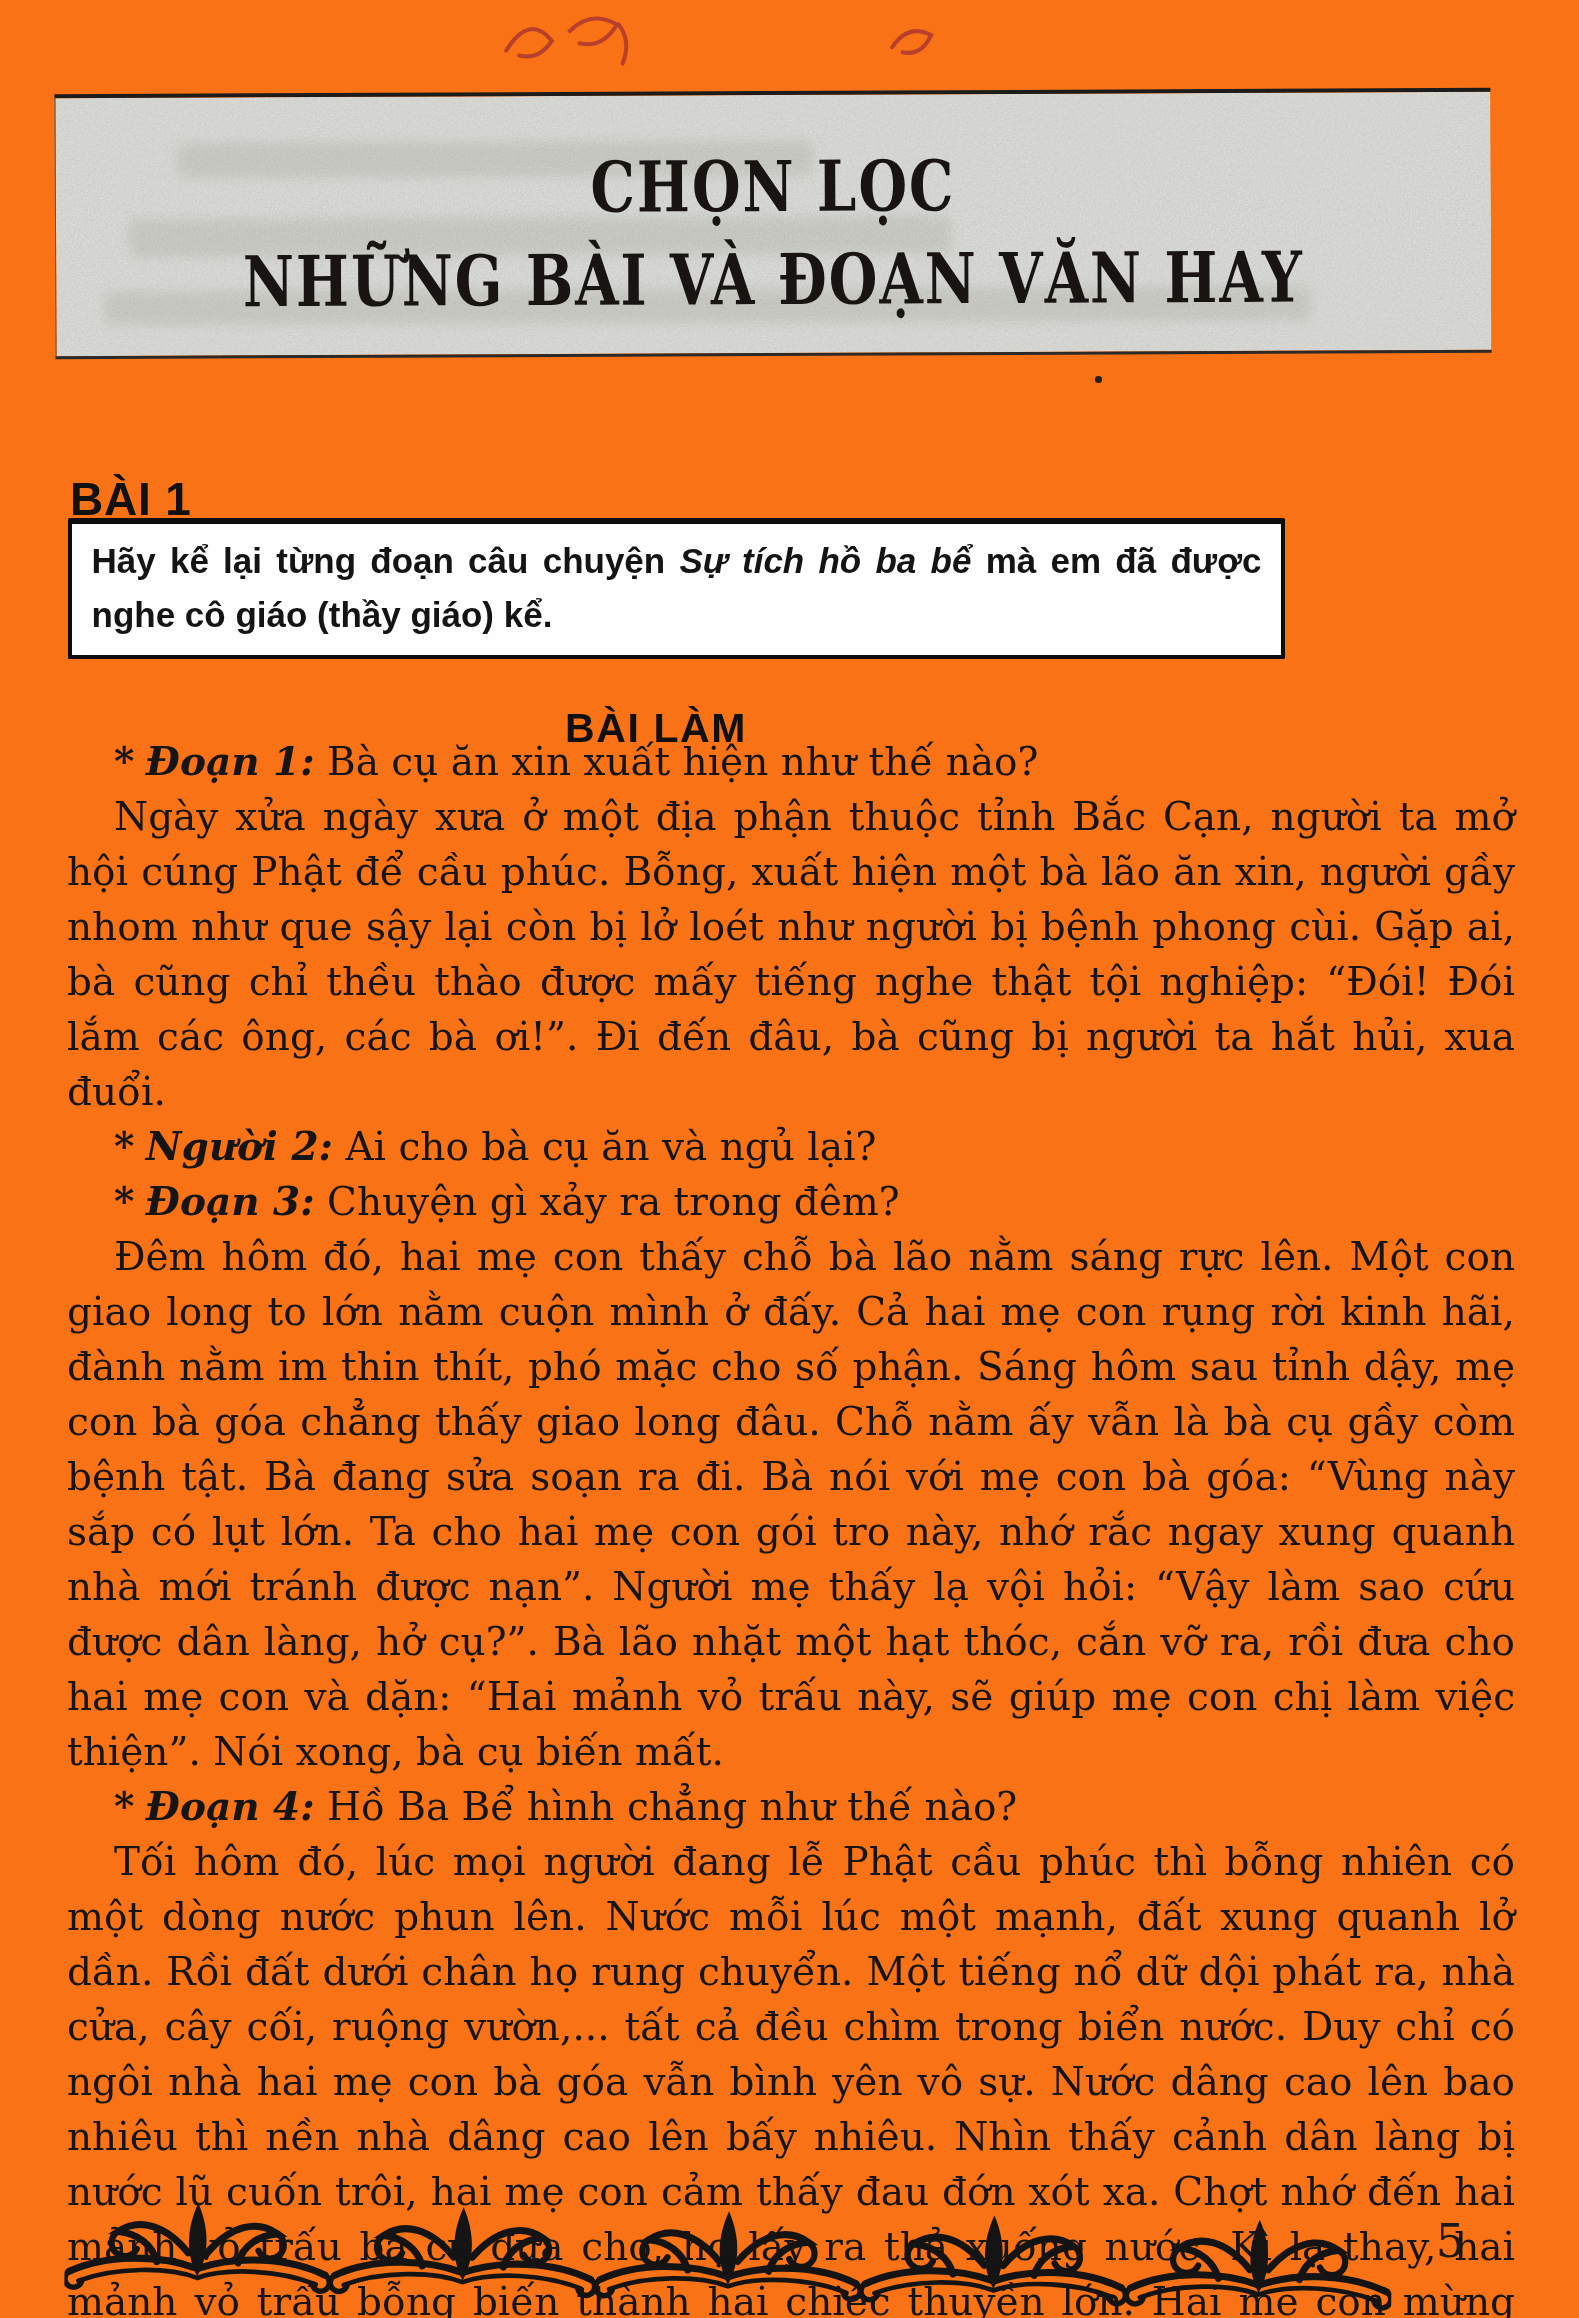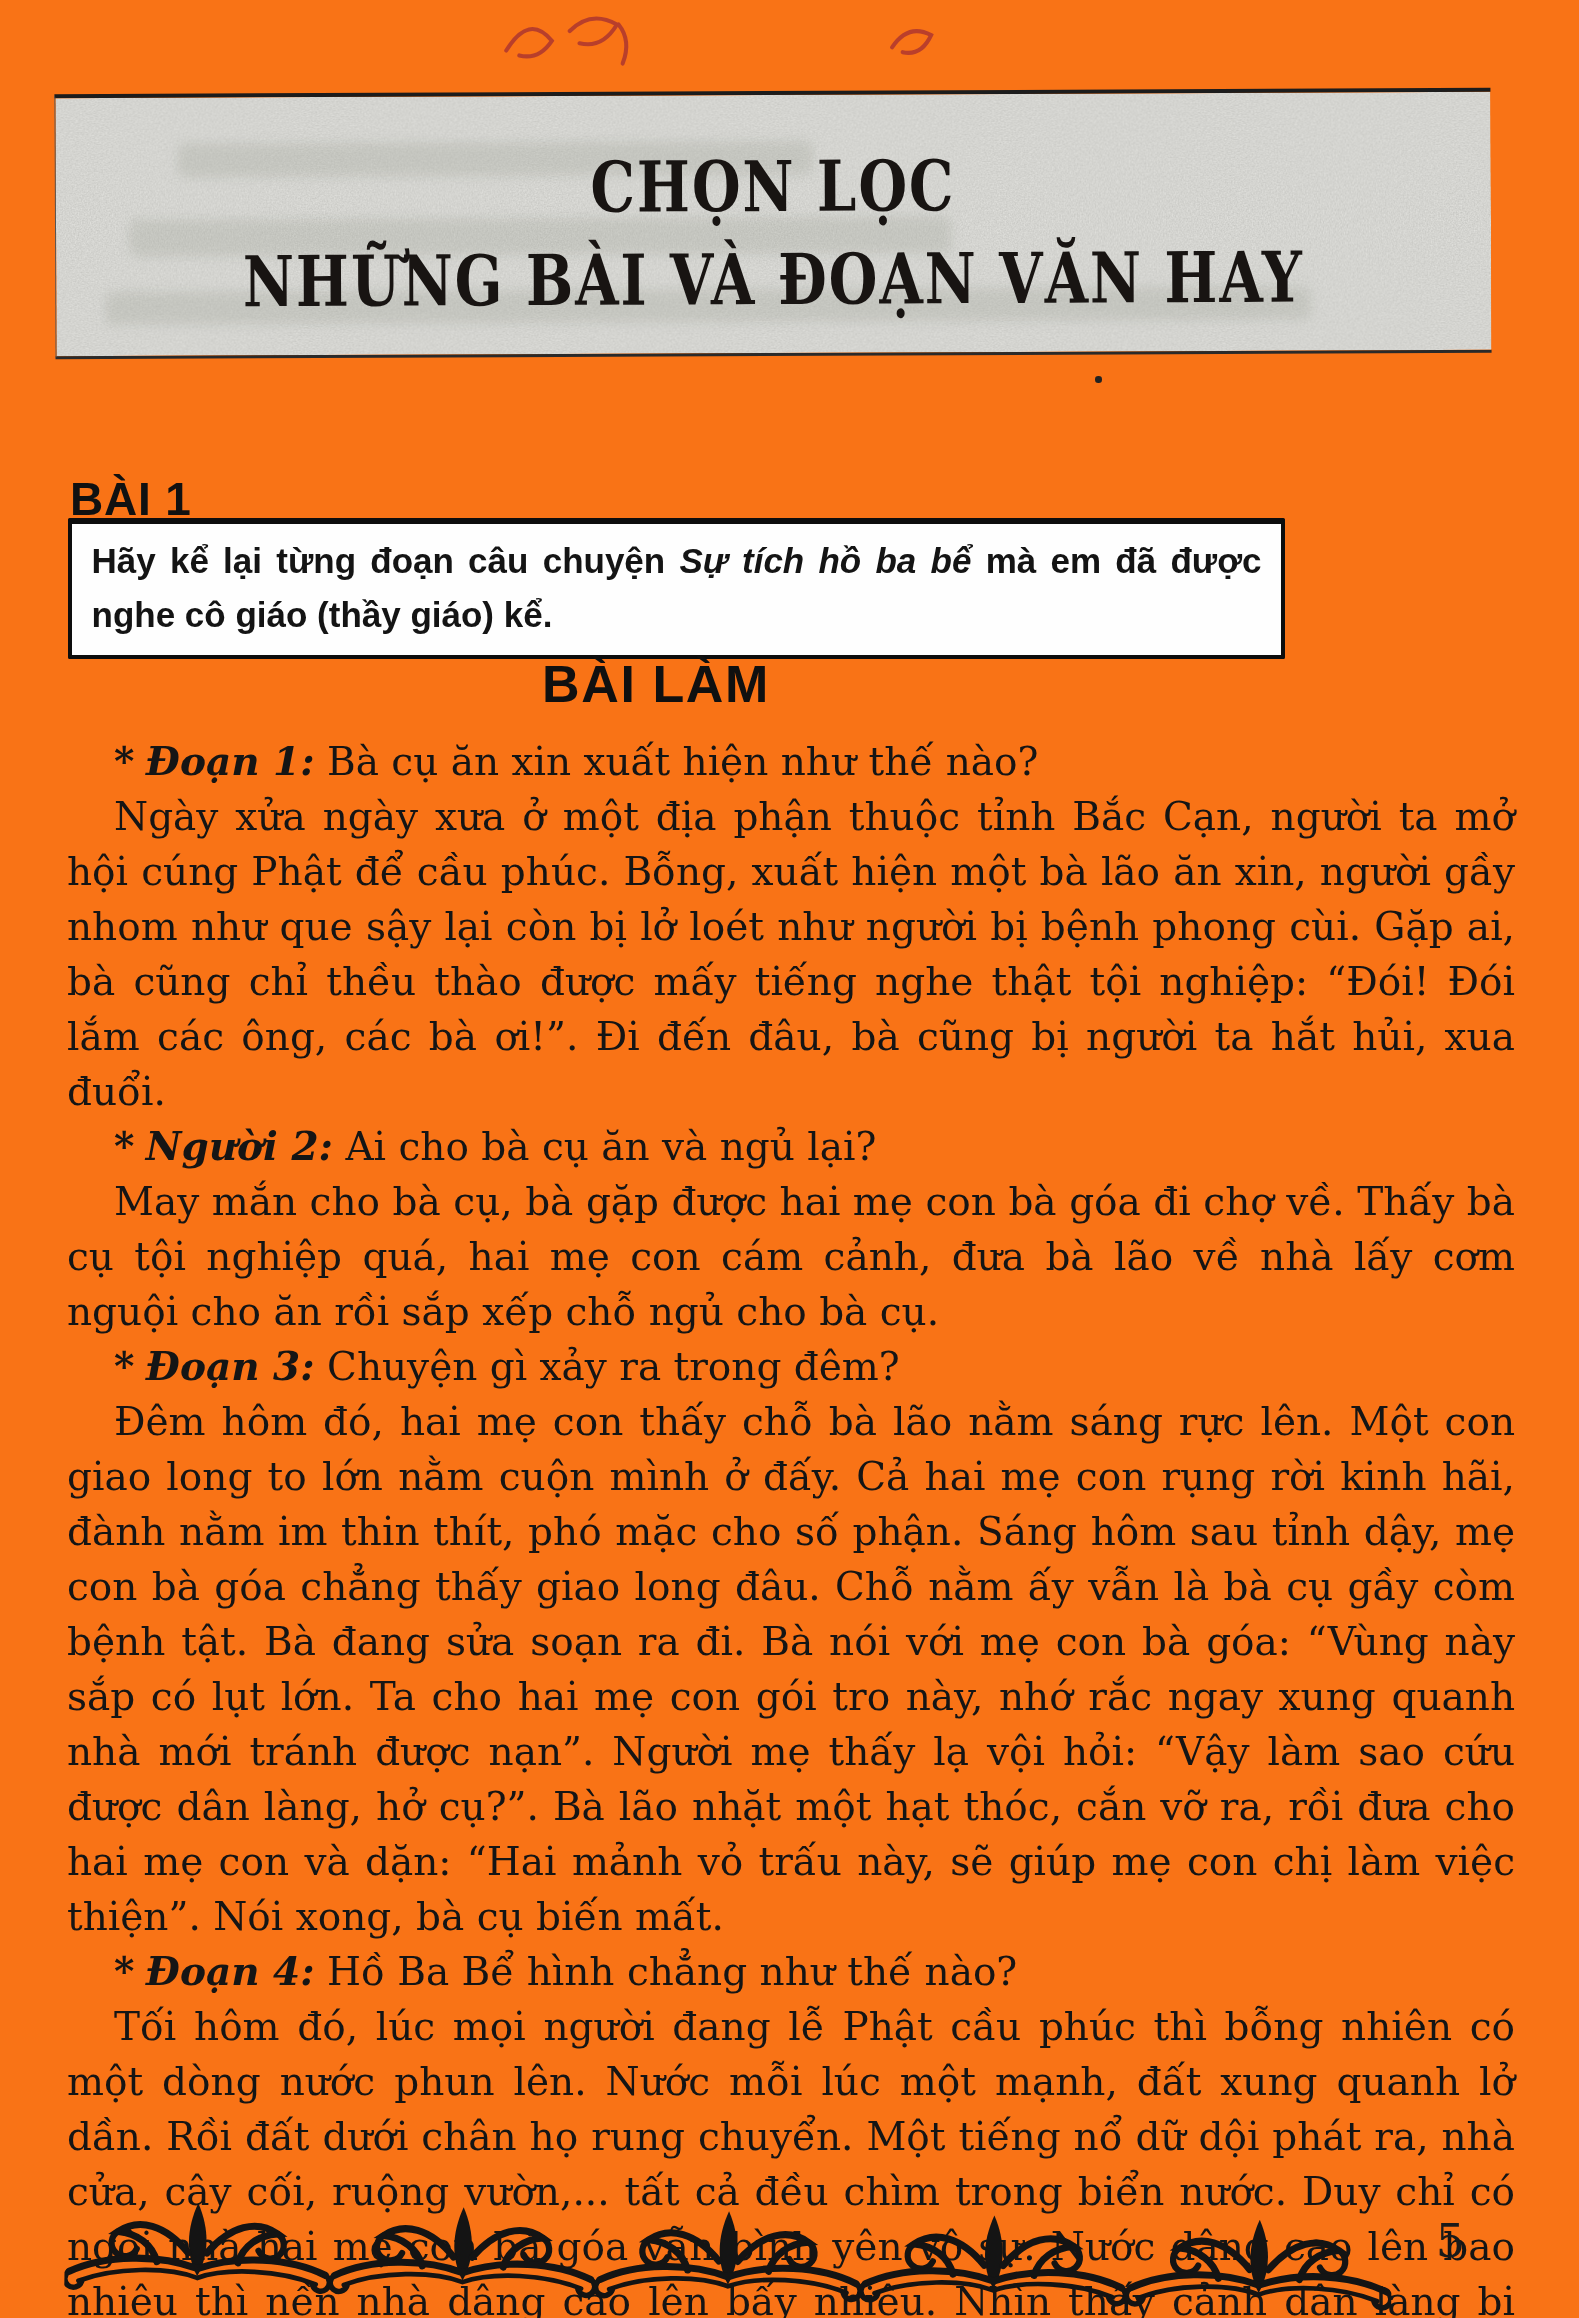--- a/index.html
+++ b/index.html
@@ -61,24 +61,24 @@
     background:#fefefe;
   }
   .prompt-text{
     font-family:"Liberation Sans", sans-serif;
     font-weight:bold;font-size:35px;line-height:54px;color:#141414;
     text-align:justify;
   }
   .prompt-title{font-style:italic;}
   
   .essay-heading{
-    position:absolute;left:0;top:654px;width:1312px;
+    position:absolute;left:0;top:705px;width:1312px;
     text-align:center;
     font-family:"Liberation Sans", sans-serif;
-    font-weight:bold;font-size:52px;color:#101010;letter-spacing:1.6px;
+    font-weight:bold;font-size:41px;color:#101010;letter-spacing:1.6px;
   }
   .essay{
     position:absolute;left:67px;top:734px;width:1448px;
     font-size:39px;line-height:55px;
     text-align:justify;
     color:#151515;
   }
   .section-head{ text-indent:47px; }
   .section-marker{margin-right:11.4px;font-weight:bold;}
   .section-label{font-weight:bold;font-style:italic;}
@@ -139,21 +139,20 @@
 
   <div class="essay">
 
     <div class="essay-section">
       <div class="section-head"><span class="section-marker">*</span><span class="section-label">Đoạn 1:</span><span> Bà cụ ăn xin xuất hiện như thế nào?</span></div>
       <p class="section-body">Ngày xửa ngày xưa ở một địa phận thuộc tỉnh Bắc Cạn, người ta mở hội cúng Phật để cầu phúc. Bỗng, xuất hiện một bà lão ăn xin, người gầy nhom như que sậy lại còn bị lở loét như người bị bệnh phong cùi. Gặp ai, bà cũng chỉ thều thào được mấy tiếng nghe thật tội nghiệp: “Đói! Đói lắm các ông, các bà ơi!”. Đi đến đâu, bà cũng bị người ta hắt hủi, xua đuổi.</p>
     </div>
 
     <div class="essay-section">
       <div class="section-head"><span class="section-marker">*</span><span class="section-label">Người 2:</span><span> Ai cho bà cụ ăn và ngủ lại?</span></div>
-      <p class="section-body">May mắn cho bà cụ, bà gặp được hai mẹ con bà góa đi chợ về. Thấy bà cụ tội nghiệp quá, hai mẹ con cám cảnh, đưa bà lão về nhà lấy cơm nguội cho ăn rồi sắp xếp chỗ ngủ cho bà cụ.</p>
     </div>
 
     <div class="essay-section">
       <div class="section-head"><span class="section-marker">*</span><span class="section-label">Đoạn 3:</span><span> Chuyện gì xảy ra trong đêm?</span></div>
       <p class="section-body">Đêm hôm đó, hai mẹ con thấy chỗ bà lão nằm sáng rực lên. Một con giao long to lớn nằm cuộn mình ở đấy. Cả hai mẹ con rụng rời kinh hãi, đành nằm im thin thít, phó mặc cho số phận. Sáng hôm sau tỉnh dậy, mẹ con bà góa chẳng thấy giao long đâu. Chỗ nằm ấy vẫn là bà cụ gầy còm bệnh tật. Bà đang sửa soạn ra đi. Bà nói với mẹ con bà góa: “Vùng này sắp có lụt lớn. Ta cho hai mẹ con gói tro này, nhớ rắc ngay xung quanh nhà mới tránh được nạn”. Người mẹ thấy lạ vội hỏi: “Vậy làm sao cứu được dân làng, hở cụ?”. Bà lão nhặt một hạt thóc, cắn vỡ ra, rồi đưa cho hai mẹ con và dặn: “Hai mảnh vỏ trấu này, sẽ giúp mẹ con chị làm việc thiện”. Nói xong, bà cụ biến mất.</p>
     </div>
 
     <div class="essay-section">
       <div class="section-head"><span class="section-marker">*</span><span class="section-label">Đoạn 4:</span><span> Hồ Ba Bể hình chẳng như thế nào?</span></div>
       <p class="section-body">Tối hôm đó, lúc mọi người đang lễ Phật cầu phúc thì bỗng nhiên có một dòng nước phun lên. Nước mỗi lúc một mạnh, đất xung quanh lở dần. Rồi đất dưới chân họ rung chuyển. Một tiếng nổ dữ dội phát ra, nhà cửa, cây cối, ruộng vườn,... tất cả đều chìm trong biển nước. Duy chỉ có ngôi nhà hai mẹ con bà góa vẫn bình yên vô sự. Nước dâng cao lên bao nhiêu thì nền nhà dâng cao lên bấy nhiêu. Nhìn thấy cảnh dân làng bị nước lũ cuốn trôi, hai mẹ con cảm thấy đau đớn xót xa. Chợt nhớ đến hai mảnh vỏ trấu bà cụ đưa cho, họ lấy ra thả xuống nước. Kì lạ thay, hai mảnh vỏ trấu bỗng biến thành hai chiếc thuyền lớn. Hai mẹ con mừng quá, vội lên thuyền, chèo đi khắp nơi cứu người bị nạn.</p>

